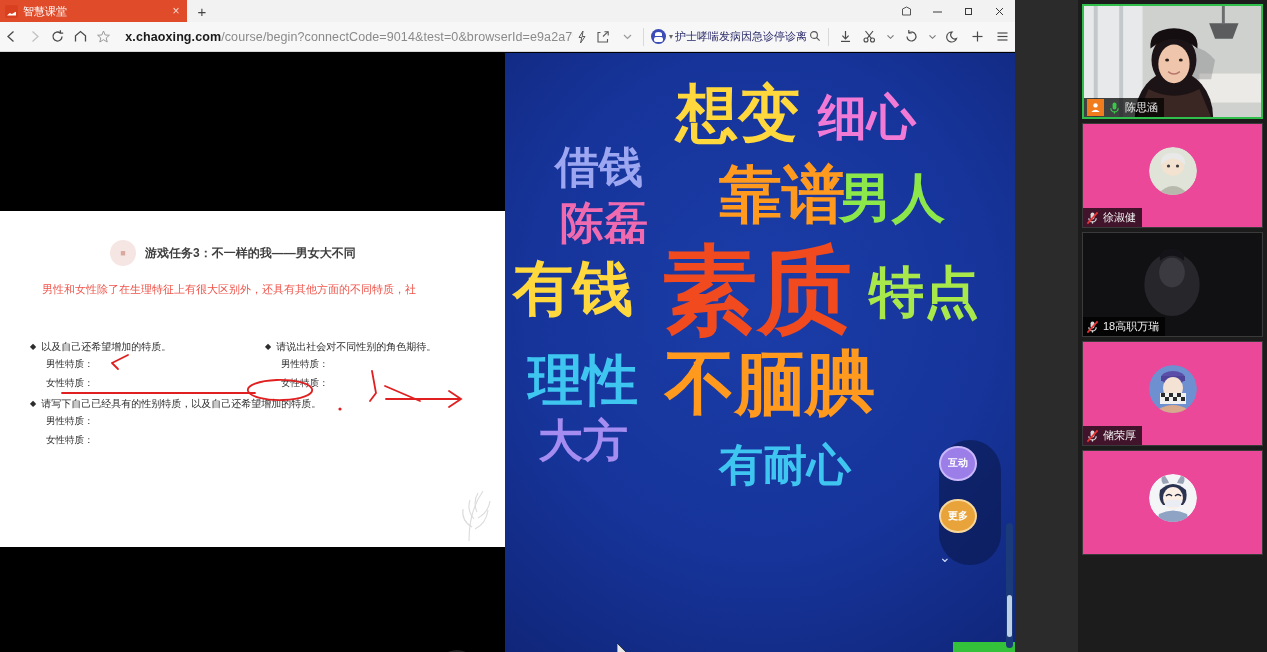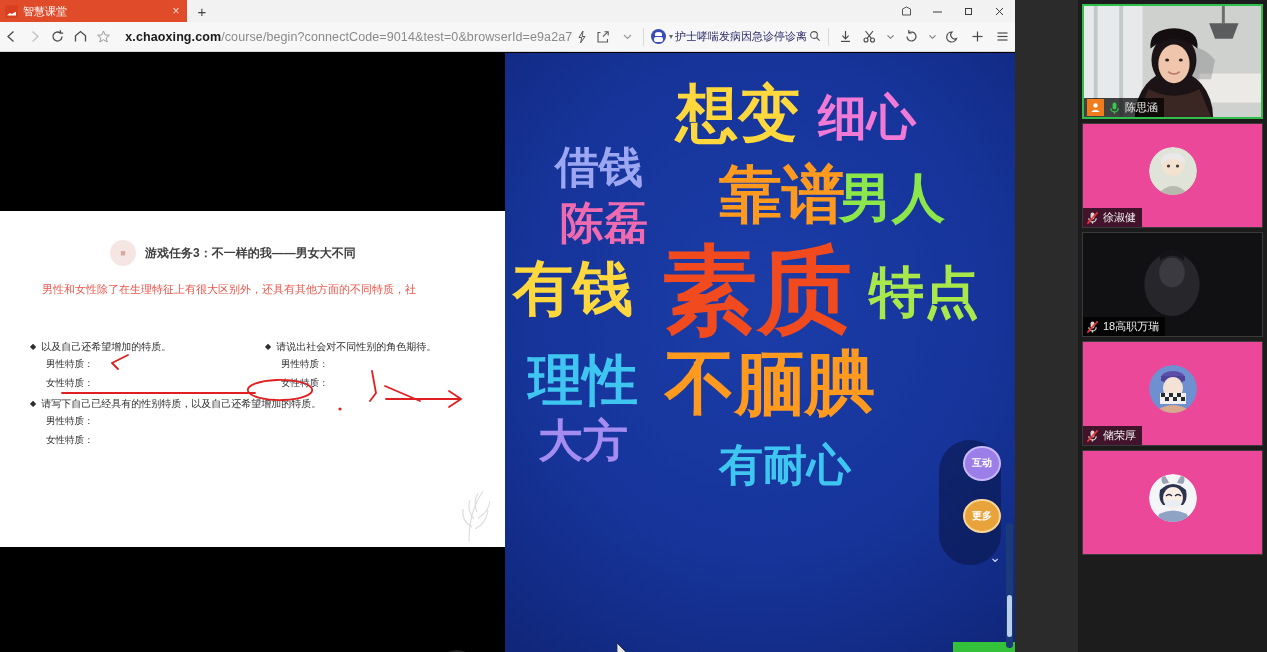--- a/index.html
+++ b/index.html
@@ -132,21 +132,21 @@
   .wcpane {
     position:absolute; left:505px; top:0; width:510px; height:599px;
     background:radial-gradient(ellipse 120% 110% at 50% 42%, #1b3da8 0%, #16349a 38%, #0e2270 75%, #08164d 100%);
     overflow:hidden;
   }
   .word { position:absolute; white-space:nowrap; font-weight:bold; line-height:1; font-family:"DejaVu Sans","Liberation Sans",sans-serif; }
 
   .sidefab {
     position:absolute; left:434px; top:387px; width:62px; height:125px;
     background:rgba(10,22,70,.55); border-radius:31px;
-    display:flex; flex-direction:column; align-items:flex-end; padding-top:6px; gap:18px;padding-left:40px;
+    display:flex; flex-direction:column; align-items:flex-start; padding-top:6px; gap:18px;
   }
   .fab {
     width:38px; height:38px; border-radius:50%;
     display:flex; align-items:center; justify-content:center;
     font-size:10px; color:#fff; font-weight:bold;
   }
   .fab.interact { background:#9b7ee8; border:2px solid #cbb8fb; }
   .fab.more { background:#e8a33a; border:2px solid #f7d89a; }
   .fab-chev { color:#cfd8f5; font-size:14px; margin-top:-2px; }
 

